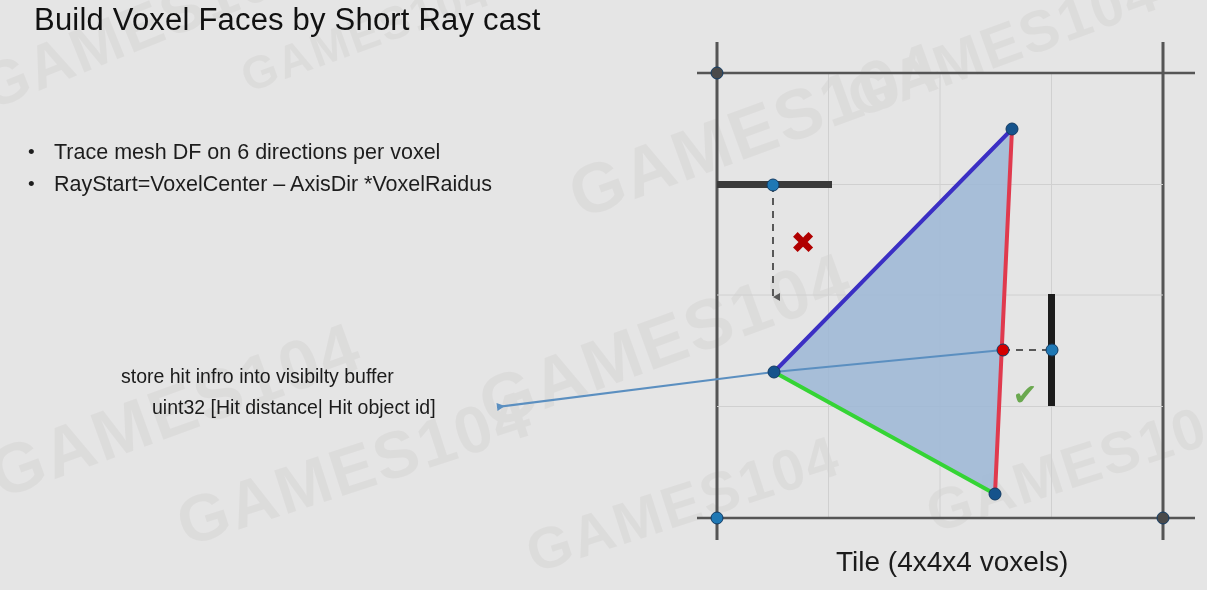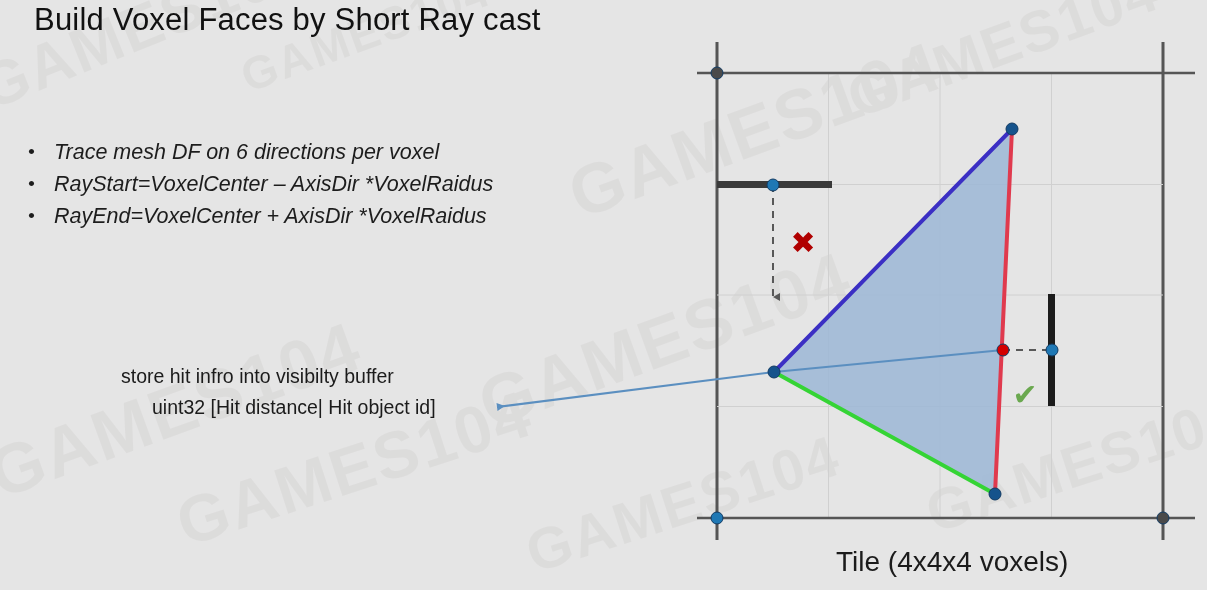--- a/index.html
+++ b/index.html
@@ -32,21 +32,21 @@
     position:absolute;left:34px;top:2px;
     font-size:31px;font-weight:normal;letter-spacing:.2px;
     color:#111;
   }
   #bullets{
     position:absolute;left:14px;top:136px;
     list-style:none;margin:0;padding:0;
   }
   #bullets li{
     font-size:21.5px;line-height:32px;color:#1d1d1d;
-    position:relative;padding-left:40px;white-space:nowrap;font-style:italic;
+    position:relative;padding-left:40px;white-space:nowrap;
   }
   #bullets li::before{
     content:"•";position:absolute;left:14px;top:0;font-size:19px;color:#1d1d1d;
   }
   .note{
     position:absolute;font-size:19.5px;color:#1b1b1b;white-space:nowrap;
   }
   #note-line1{left:121px;top:365px;}
   #note-line2{left:130px;top:396px;margin-left:22px;}
   #caption{
@@ -67,21 +67,20 @@
   <div class="wm g">GAMES104</div>
   <div class="wm h">GAMES104</div>
   <div class="wm i">GAMES104</div>
 </div>
 
 <div id="title">Build Voxel Faces by Short Ray cast</div>
 
 <ul id="bullets">
   <li>Trace mesh DF on 6 directions per voxel</li>
   <li>RayStart=VoxelCenter – AxisDir *VoxelRaidus</li>
-  <li>RayEnd=VoxelCenter + AxisDir *VoxelRaidus</li>
 </ul>
 
 <div class="note" id="note-line1">store hit infro into visibilty buffer</div>
 <div class="note" id="note-line2">uint32  [Hit distance| Hit object id]</div>
 
 <svg id="diagram" width="1207" height="590">
   <defs>
     <marker id="arrowLeft" markerWidth="10" markerHeight="10" refX="8" refY="4" orient="auto" markerUnits="userSpaceOnUse">
       <path d="M8,0 L0,4 L8,8 z" fill="#5b8fc0"></path>
     </marker>

